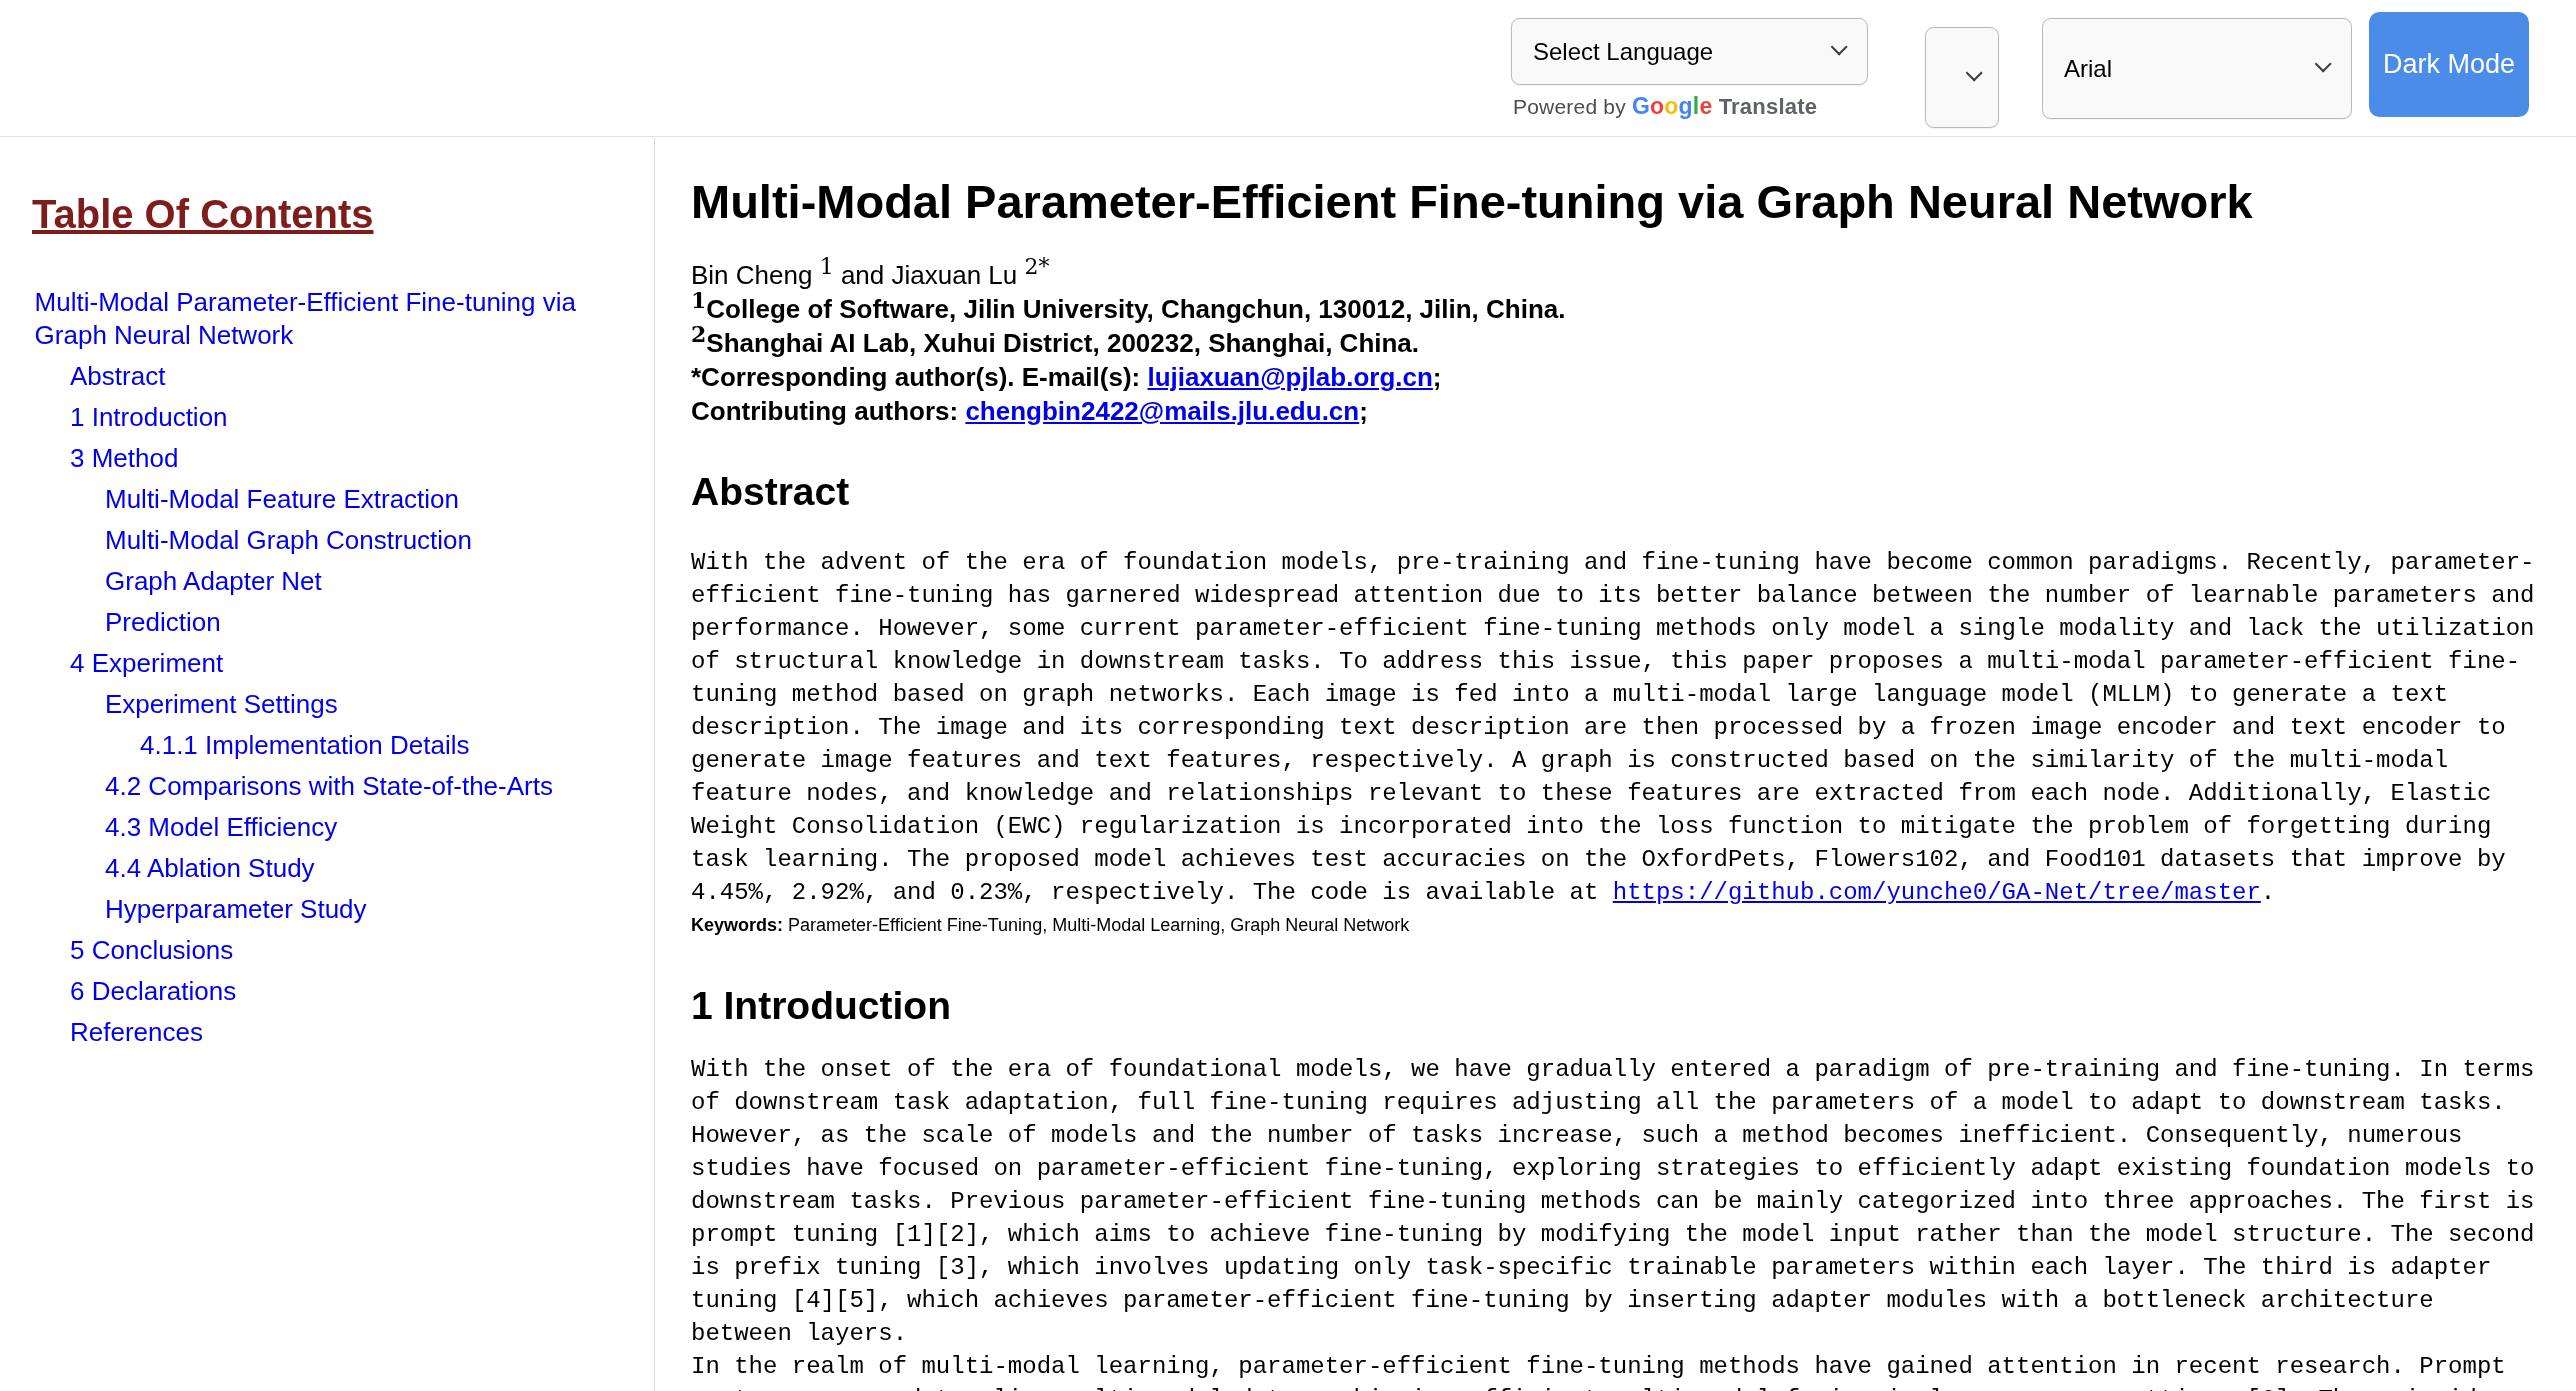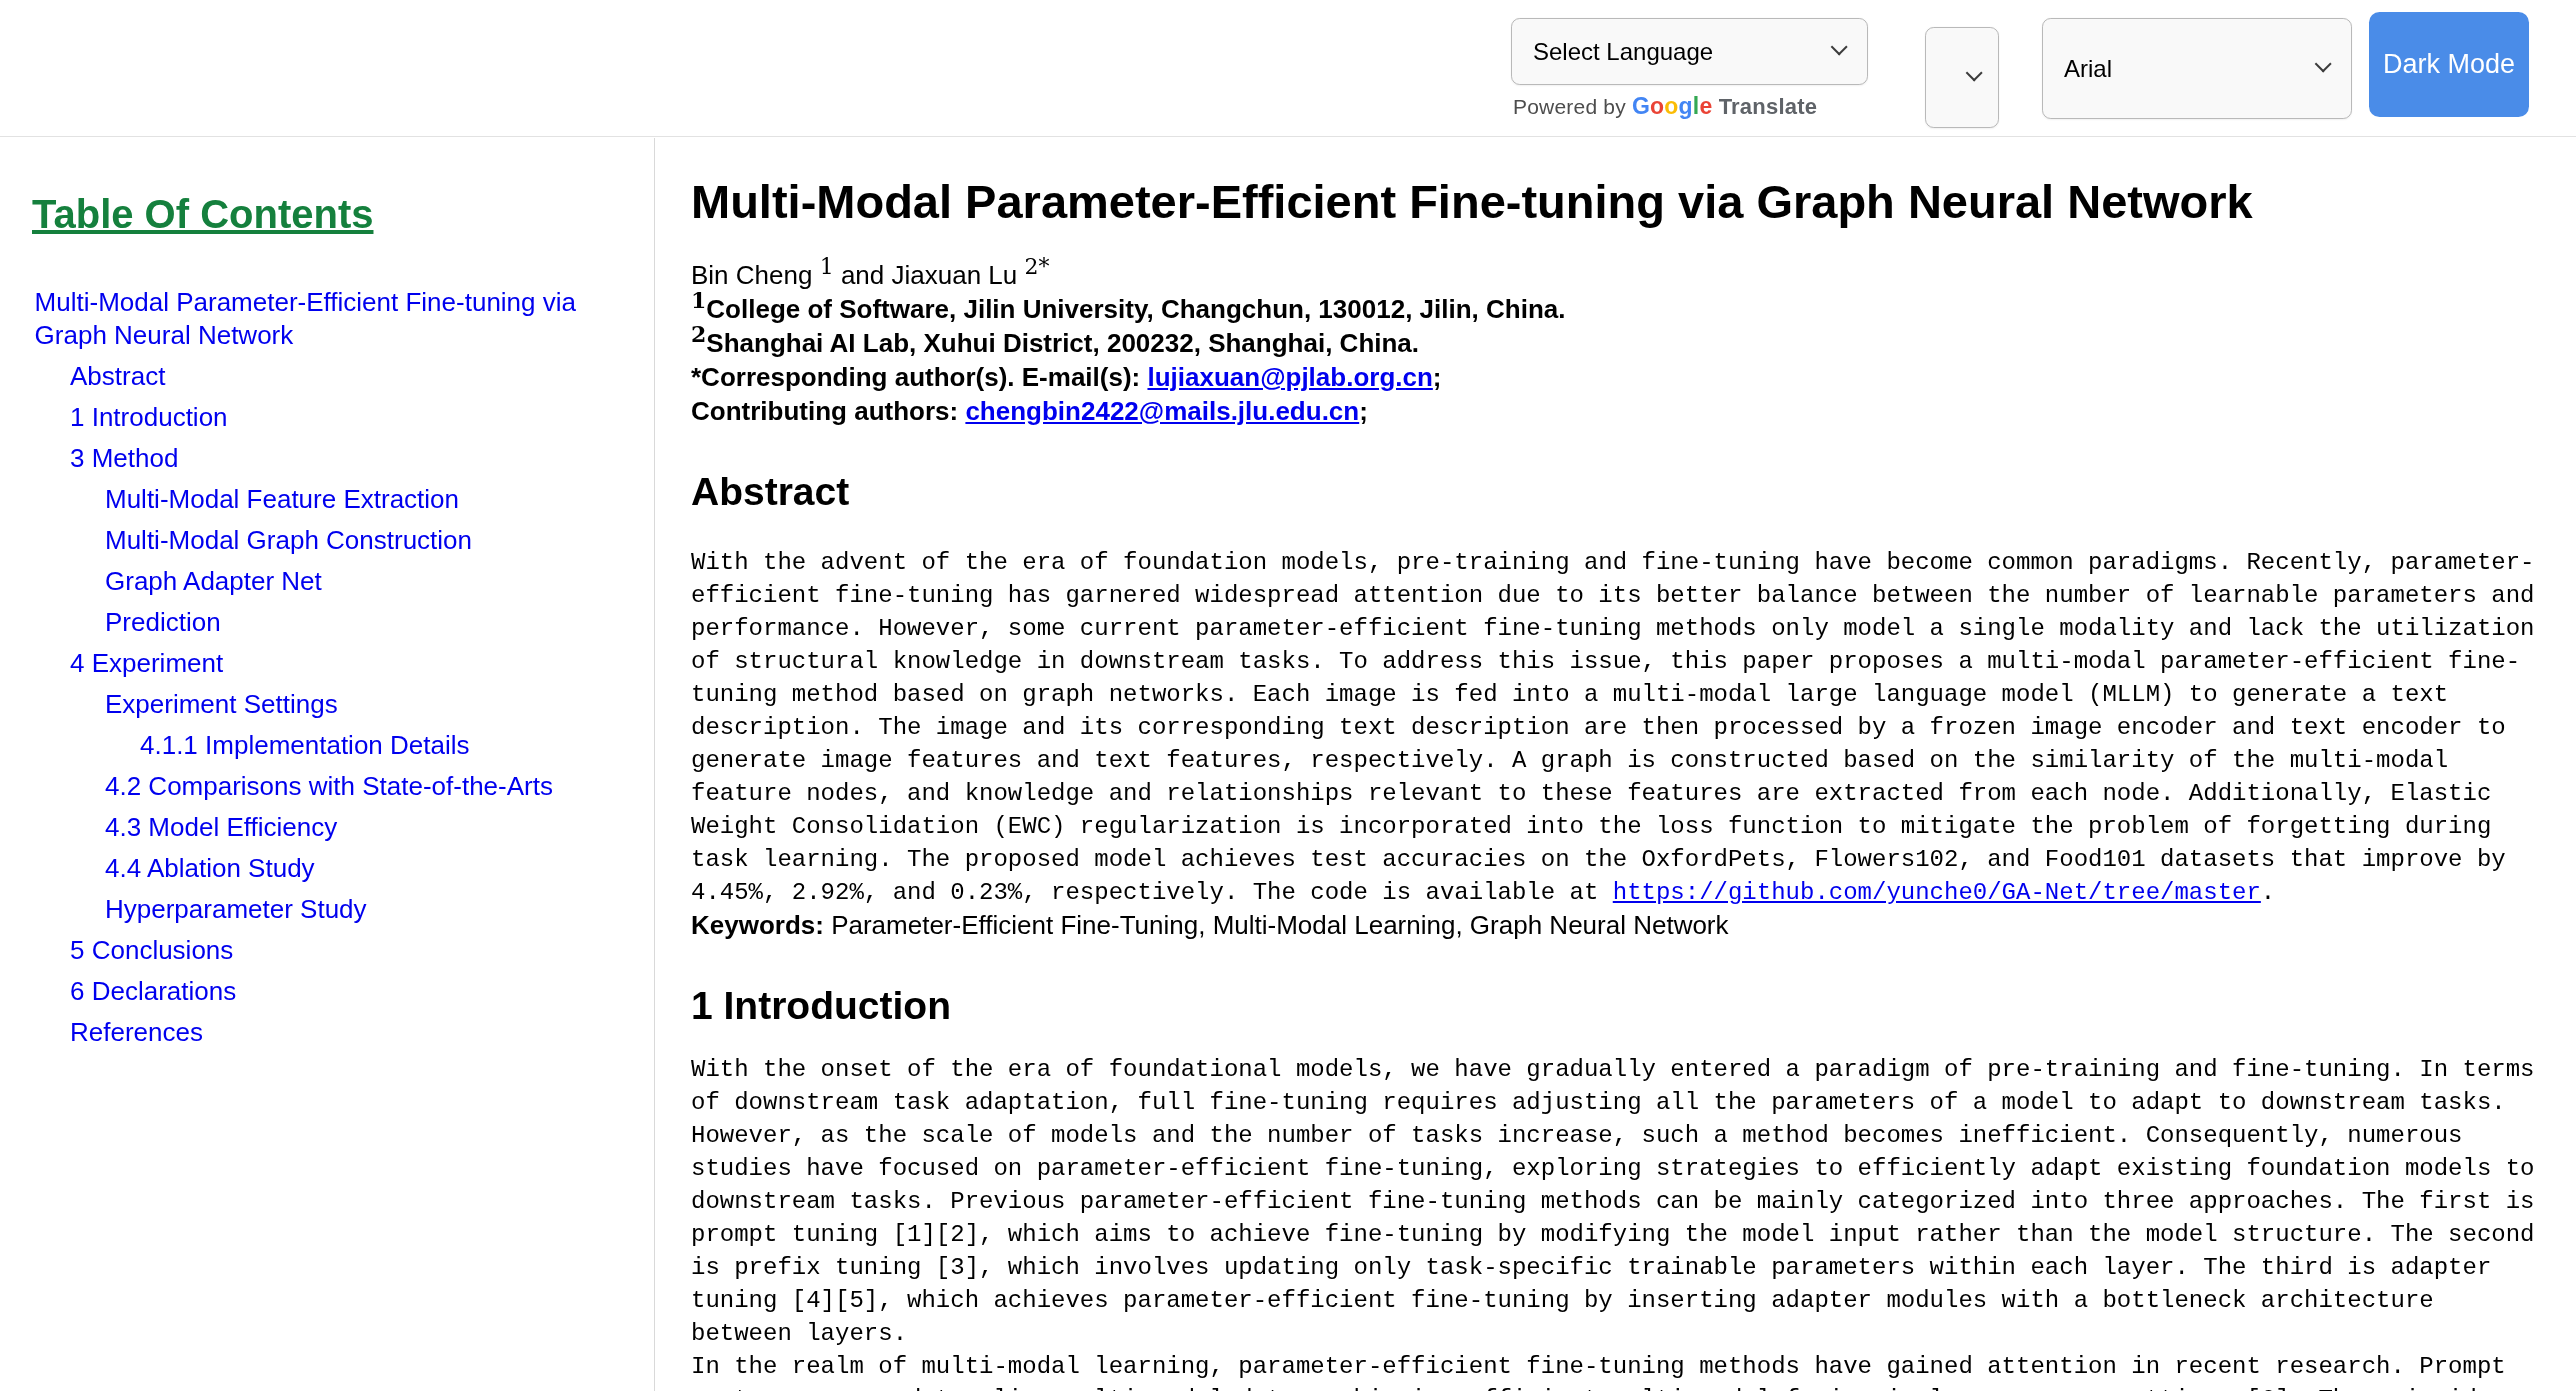--- a/index.html
+++ b/index.html
@@ -32,42 +32,42 @@
   .powered .gl2 { color:#FBBC05; }
   .powered .gl4 { color:#34A853; }
   .powered .tr { color:#5f6368; font-weight:700; font-size:22px; }
   .darkbtn { position:absolute; left:2369px; top:12.3px; width:160px; height:105px;
              background:#4a8ce8; border:none; border-radius:10.5px; color:#fff;
              font-size:27px; font-family:inherit; cursor:pointer; }
 
   
   .sidebar { position:absolute; top:138px; left:0; width:655px; height:1253px;
              border-right:1.8px solid #d9d9d9; padding:54px 26px 0 32px; background:#fff; }
-  .toc-title { font-size:40px; font-weight:700; text-decoration:underline; color:#15803d;
+  .toc-title { font-size:40px; font-weight:700; text-decoration:underline; color:#7f1d1d;
                margin-bottom:49px; }
   .toc a { display:block; color:#0000EE; font-size:26px; line-height:33px;
            text-decoration:none; margin-bottom:8px; }
   .lv0 { padding-left:2.6px; }
   .lv1 { padding-left:38px; }
   .lv2 { padding-left:73px; }
   .lv3 { padding-left:108px; }
 
   
   .main { position:absolute; top:138px; left:657px; width:1919px; height:1253px;
           padding:32px 41px 0 34px; overflow:hidden; }
   .paper-title { font-size:47px; line-height:63px; font-weight:700; }
   .authors { margin-top:26px; font-size:26px; line-height:33px; }
   sup { font-family:"DejaVu Serif", serif; font-size:22px; vertical-align:super; line-height:0; }
   .affil { font-size:26px; line-height:34px;font-weight:bold; }
   a.inline { color:#0000EE; text-decoration:underline; }
   h2.sec { font-size:39px; font-weight:700; margin-top:42px; }
   h2.intro-h { margin-top:42px; }
   .body-text { font-size:24px; line-height:33px; text-align:left;font-family:Liberation Mono, monospace; }
   .abstract-p { margin-top:32px; }
-  .keywords { font-size:26px; line-height:33px; }
+  .keywords { font-size:18px; line-height:33px; }
   .keywords b { font-weight:700; }
   .intro-p1 { margin-top:24.5px; }
   .intro-p2 { margin-top:0; }
 </style>
 </head>
 <body>
 
 <div class="topbar">
 
   <div class="select-wrap lang-wrap">

